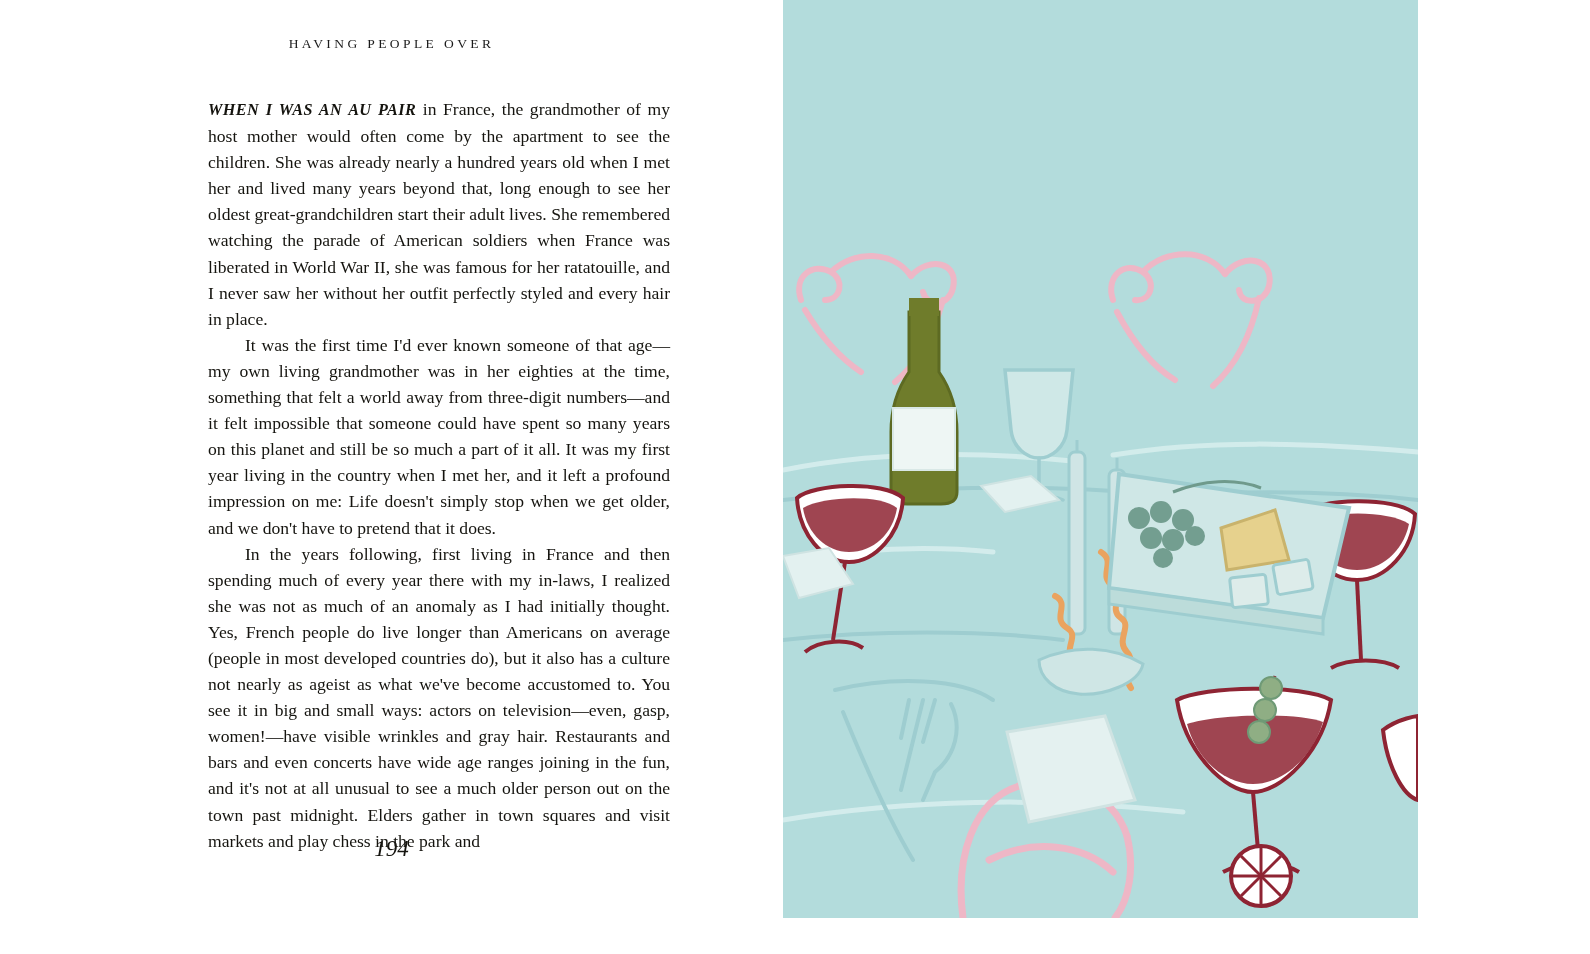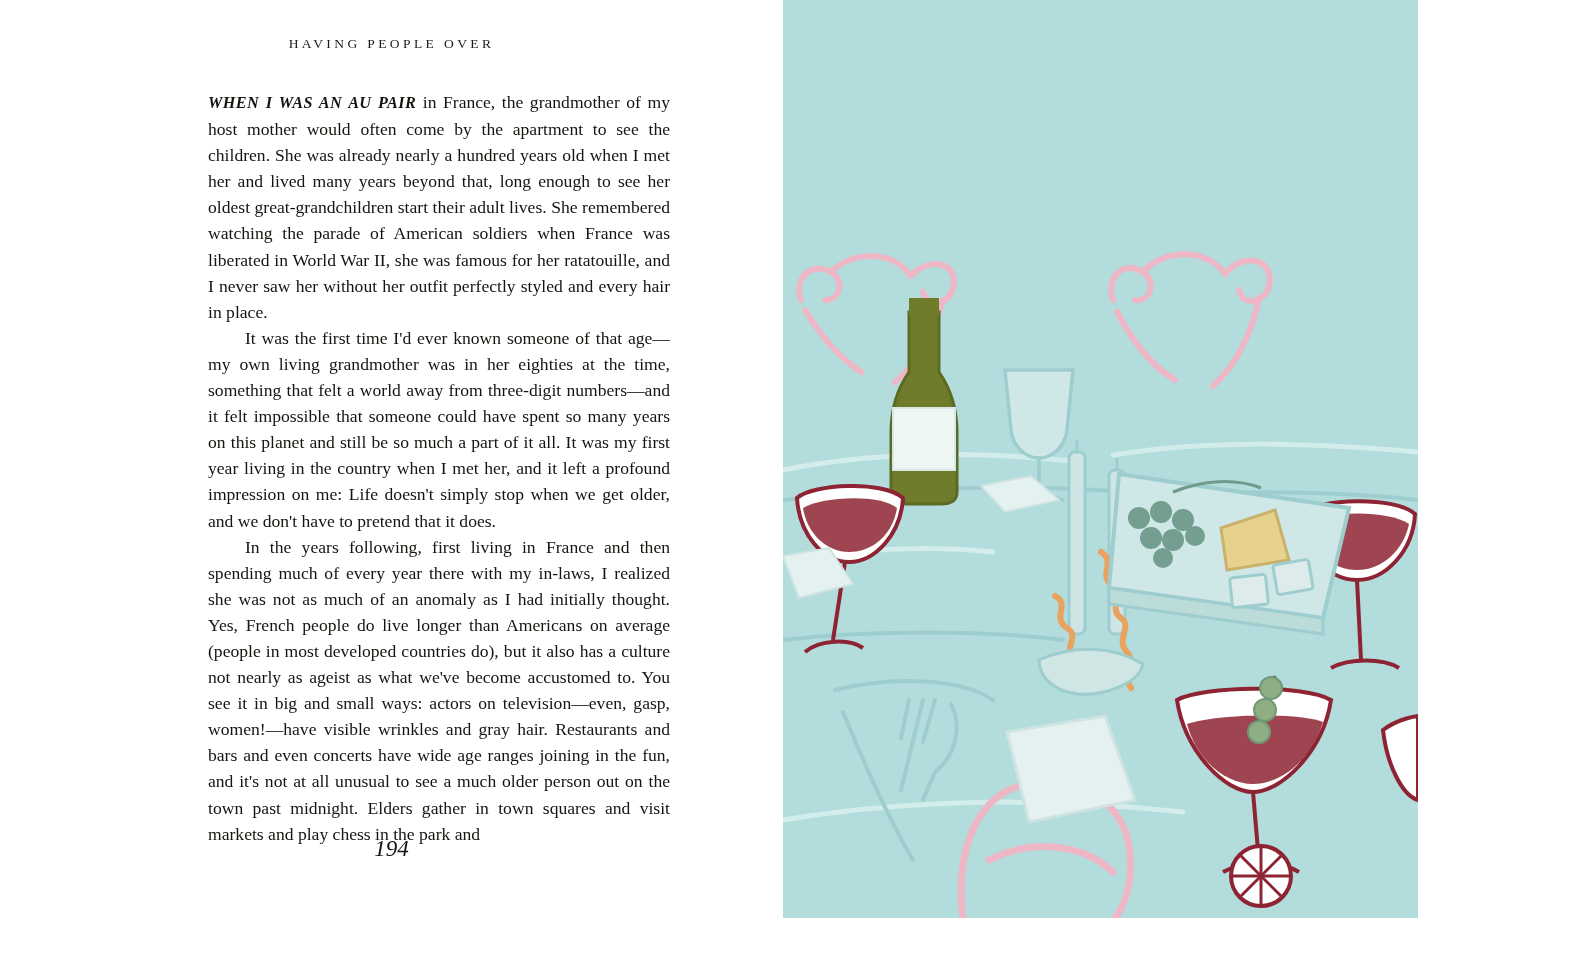--- a/index.html
+++ b/index.html
@@ -36,21 +36,21 @@
     width: 783px;
     text-align: center;
     font-family: "Liberation Serif", serif;
     font-size: 13.5px;
     letter-spacing: 3.4px;
     color: #1a1a1a;
     text-transform: uppercase;
   }
   .text-block {
     position: absolute;
-    top: 89px;
+    top: 96px;
     left: 208px;
     width: 462px;
     font-family: "Liberation Serif", serif;
     font-size: 17.6px;
     line-height: 26.1px;
     color: #15140f;
     text-align: justify;
     text-justify: inter-word;
     hyphens: manual;
   }

